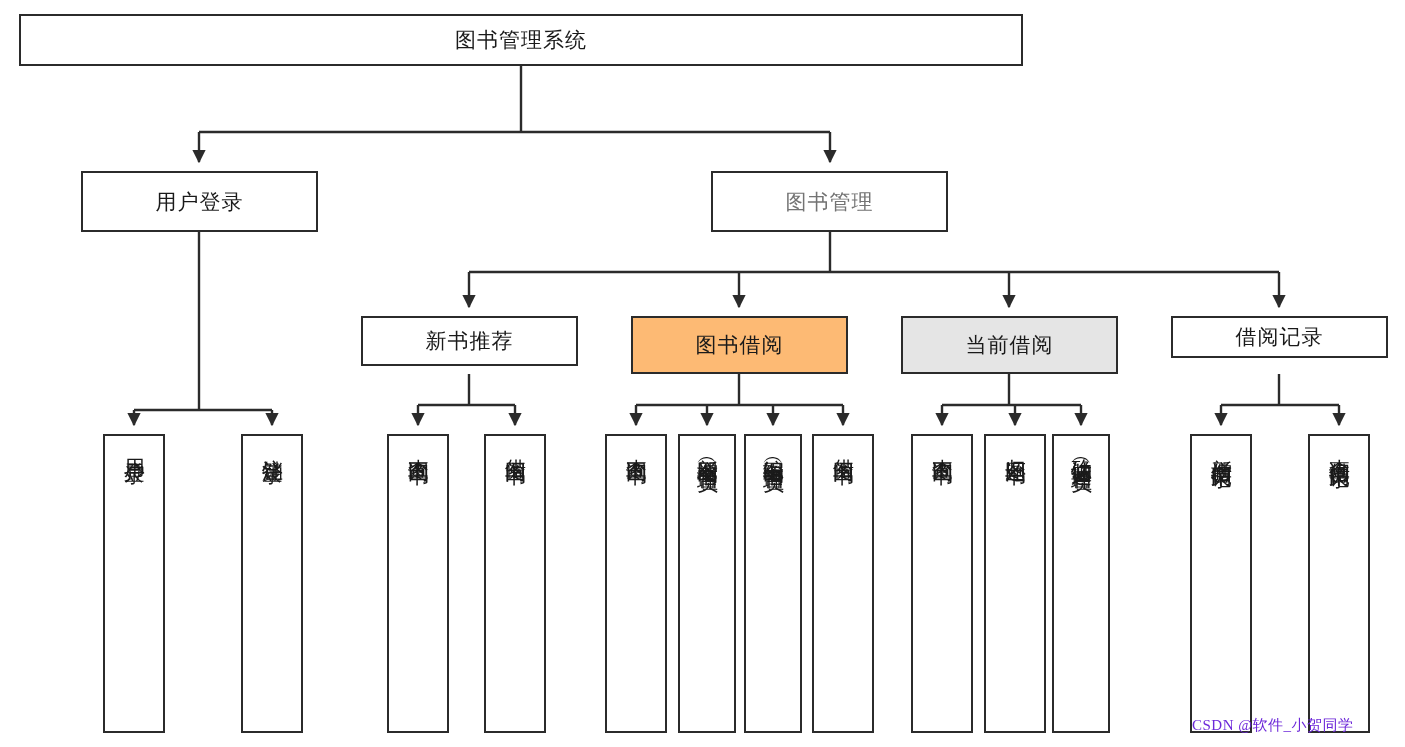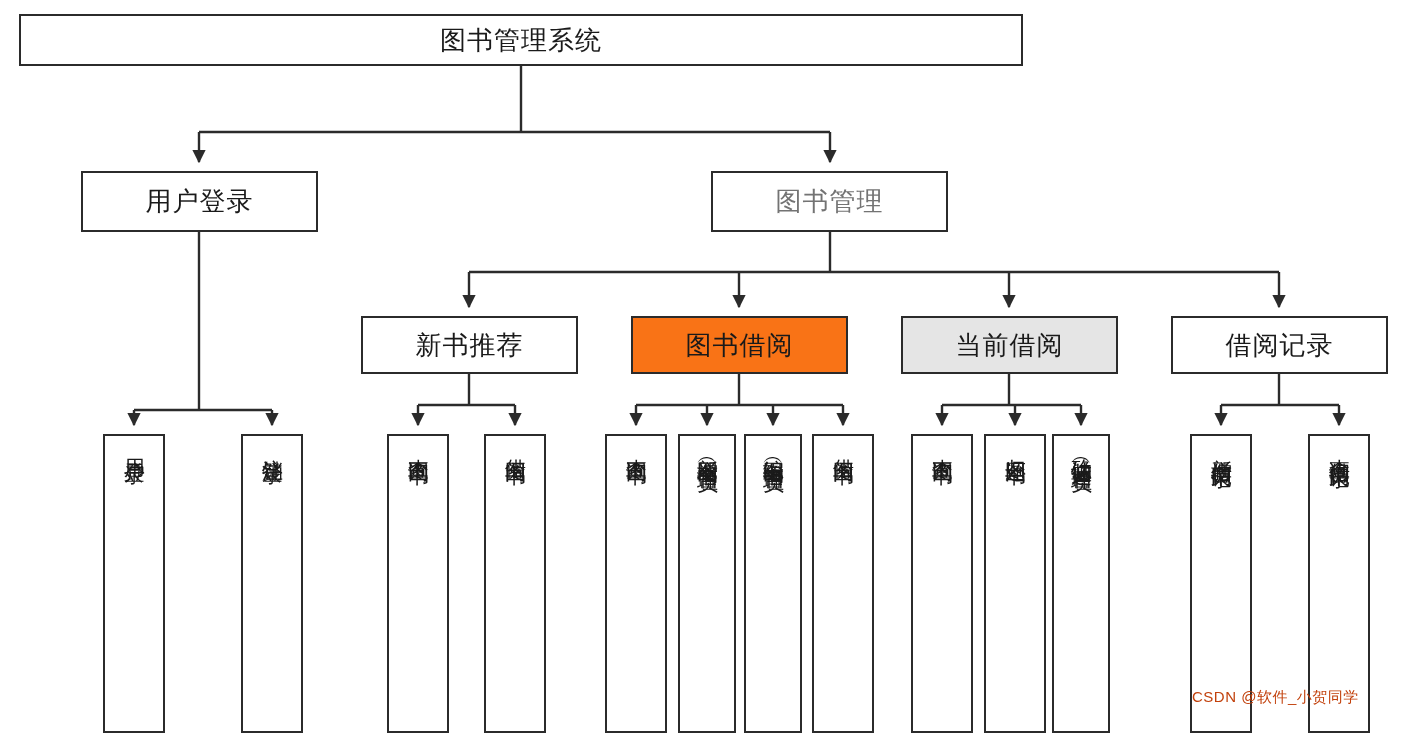--- a/index.html
+++ b/index.html
@@ -29,21 +29,21 @@
     position: absolute;
     box-sizing: border-box;
     background: #ffffff;
     border: 2px solid #2b2b2b;
     display: flex;
     align-items: center;
     justify-content: center;
     color: #1a1a1a;
   }
   .node.h {
-    font-size: 26px;
+    font-size: 21px;
     letter-spacing: 1px;
   }
   .node.v {
     align-items: flex-start;
     justify-content: center;
     padding-top: 6px;
   }
   .vlabel {
     writing-mode: vertical-rl;
     text-orientation: upright;
@@ -114,24 +114,24 @@
       <path d="M 1221 405 L 1221 425" marker-end="url(#arrow)"></path>
       <path d="M 1339 405 L 1339 425" marker-end="url(#arrow)"></path>
     </g>
   </svg>
 
   <div class="node h" id="n-root" style="left: 19px; top: 14px; width: 1004px; height: 52px; border-color: rgb(43, 43, 43); background: rgb(255, 255, 255); color: rgb(26, 26, 26);">图书管理系统</div>
 
   <div class="node h" style="left: 81px; top: 171px; width: 237px; height: 61px; border-color: rgb(43, 43, 43); background: rgb(255, 255, 255); color: rgb(26, 26, 26);">用户登录</div>
   <div class="node h" style="left: 711px; top: 171px; width: 237px; height: 61px; border-color: rgb(43, 43, 43); background: rgb(255, 255, 255); color: #737373;">图书管理</div>
 
-  <div class="node h" style="left: 361px; top: 316px; width: 217px; height: 58px; border-color: rgb(43, 43, 43); background: rgb(255, 255, 255); color: rgb(26, 26, 26);">新书推荐</div>
-  <div class="node h" style="left: 631px; top: 316px; width: 217px; height: 58px; border-color: rgb(43, 43, 43); background: #f97316; color: rgb(26, 26, 26);">图书借阅</div>
+  <div class="node h" style="left: 361px; top: 316px; width: 217px; height: 50px; border-color: rgb(43, 43, 43); background: rgb(255, 255, 255); color: rgb(26, 26, 26);">新书推荐</div>
+  <div class="node h" style="left: 631px; top: 316px; width: 217px; height: 58px; border-color: rgb(43, 43, 43); background: #fdba74; color: rgb(26, 26, 26);">图书借阅</div>
   <div class="node h" style="left: 901px; top: 316px; width: 217px; height: 58px; border-color: rgb(43, 43, 43); background: #e5e5e5; color: rgb(26, 26, 26);">当前借阅</div>
-  <div class="node h" style="left: 1171px; top: 316px; width: 217px; height: 58px; border-color: rgb(43, 43, 43); background: rgb(255, 255, 255); color: rgb(26, 26, 26);">借阅记录</div>
+  <div class="node h" style="left: 1171px; top: 316px; width: 217px; height: 42px; border-color: rgb(43, 43, 43); background: rgb(255, 255, 255); color: rgb(26, 26, 26);">借阅记录</div>
 
   <div class="node v" style="left: 103px; top: 434px; width: 62px; height: 299px; border-color: rgb(43, 43, 43); background: rgb(255, 255, 255); color: rgb(26, 26, 26);">
     <span class="vlabel">用户登录</span>
   </div>
   <div class="node v" style="left: 241px; top: 434px; width: 62px; height: 299px; border-color: rgb(43, 43, 43); background: rgb(255, 255, 255); color: rgb(26, 26, 26);">
     <span class="vlabel">注销登录</span>
   </div>
   <div class="node v" style="left: 387px; top: 434px; width: 62px; height: 299px; border-color: rgb(43, 43, 43); background: rgb(255, 255, 255); color: rgb(26, 26, 26);">
     <span class="vlabel">查询图书</span>
   </div>
@@ -159,15 +159,15 @@
   <div class="node v" style="left: 1052px; top: 434px; width: 58px; height: 299px; border-color: rgb(43, 43, 43); background: rgb(255, 255, 255); color: rgb(26, 26, 26);">
     <span class="vlabel">确认归还（管理员）</span>
   </div>
   <div class="node v" style="left: 1190px; top: 434px; width: 62px; height: 299px; border-color: rgb(43, 43, 43); background: rgb(255, 255, 255); color: rgb(26, 26, 26);">
     <span class="vlabel">新增借阅记录</span>
   </div>
   <div class="node v" style="left: 1308px; top: 434px; width: 62px; height: 299px; border-color: rgb(43, 43, 43); background: rgb(255, 255, 255); color: rgb(26, 26, 26);">
     <span class="vlabel">查询借阅记录</span>
   </div>
 
-  <div class="watermark" style="left: 1192px; top: 688px; color: #c2410c;">CSDN @软件_小贺同学</div>
+  <div class="watermark" style="left: 1192px; top: 716px; color: #6d28d9; font-family: Liberation Serif, serif;">CSDN @软件_小贺同学</div>
 
 </div>
 
 </body></html>

